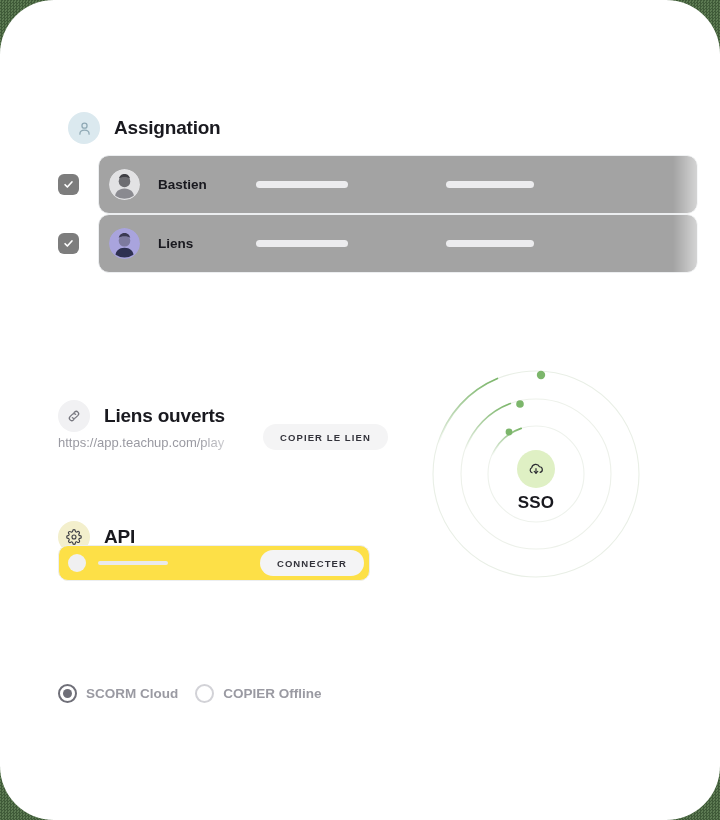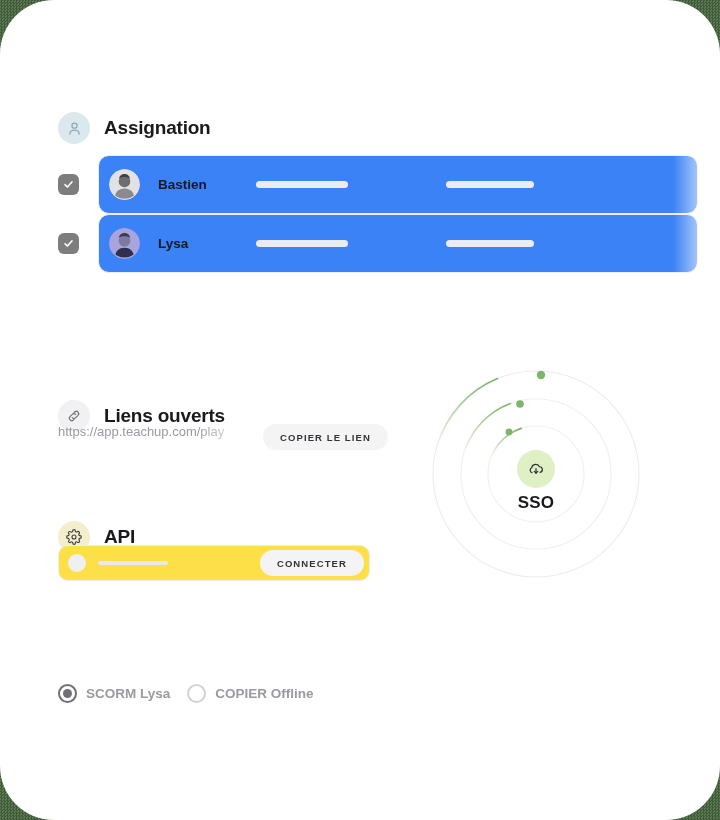--- a/index.html
+++ b/index.html
@@ -80,21 +80,21 @@
     margin-right: 19px;
   }
   .chk svg { display: block; }
 
   .row-card {
     position: relative;
     flex: 1 1 auto;
     height: 59px;
     border: 1px solid #eceef0;
     border-radius: 11px;
-    background: #3b82f6;
+    background: #a3a3a3;
     display: flex;
     align-items: center;
     padding-left: 10px;
     -webkit-mask-image: linear-gradient(to right, #000 0, #000 575px, rgba(0,0,0,0) 620px);
     mask-image: linear-gradient(to right, #000 0, #000 575px, rgba(0,0,0,0) 620px);
   }
 
   .avatar {
     width: 31px; height: 31px;
     border-radius: 50%;
@@ -122,21 +122,21 @@
   .skel-b { width: 88px; }
 
   
   #link-row {
     position: absolute;
     left: 58px;
     top: 424px;
     width: 312px;
     height: 26px;
     display: flex;
-    align-items: flex-start;
+    align-items: flex-end;
   }
   .link-url {
     font-size: 13px;
     color: #9a9aa2;
     white-space: nowrap;
     overflow: hidden;
     width: 200px;
     -webkit-mask-image: linear-gradient(to right, #000 0, #000 140px, rgba(0,0,0,0) 192px);
     mask-image: linear-gradient(to right, #000 0, #000 140px, rgba(0,0,0,0) 192px);
   }
@@ -268,21 +268,21 @@
     letter-spacing: 0.2px;
   }
 </style>
 </head>
 <body>
 
 <div id="backdrop"></div>
 
 <div id="card">
 
-  <div class="sec-head" style="left:58px; top:112px;justify-content:flex-end;">
+  <div class="sec-head" style="left:68px; top:112px;justify-content:flex-end;">
     <span class="sec-icon" style="background:#dbe9ef;">
       <svg width="17" height="17" viewBox="0 0 24 24" fill="none" stroke="#8fa9b5" stroke-width="1.8" stroke-linecap="round" stroke-linejoin="round">
         <circle cx="12" cy="8" r="3.6"></circle>
         <path d="M5.5 20c0-3.6 2.9-5.6 6.5-5.6s6.5 2 6.5 5.6"></path>
       </svg>
     </span>
     <span class="sec-title">Assignation</span>
   </div>
 
   <div id="assign-list">
@@ -316,21 +316,21 @@
       </span>
       <div class="row-card">
         <span class="avatar">
           <svg width="31" height="31" viewBox="0 0 40 40">
             <circle cx="20" cy="20" r="20" fill="#a9a4dd"></circle>
             <circle cx="20" cy="16.5" r="7.5" fill="#7d7a9e"></circle>
             <path d="M20 25.5c7 0 11.5 4.6 11.5 9A20 20 0 0 1 8.5 34.5c0-4.4 4.5-9 11.5-9z" fill="#2e3050"></path>
             <path d="M12.6 13c.8-4.8 4-6.6 7.4-6.6s6.6 1.8 7.4 6.6c-1.4-1.6-4.1-2.4-7.4-2.4s-6 .8-7.4 2.4z" fill="#3b3a52"></path>
           </svg>
         </span>
-        <span class="person-name">Lysa</span>
+        <span class="person-name">Liens</span>
         <span class="skel skel-a"></span>
         <span class="skel skel-b"></span>
       </div>
     </div>
 
 
   </div>
 
   <div class="sec-head" style="left:58px; top:400px;">
     <span class="sec-icon" style="background:#f1f1f3;">
@@ -360,21 +360,21 @@
   <div id="api-field">
     <span class="api-dot"></span>
     <span class="api-skel"></span>
     <button class="pill-btn" id="connect-btn">CONNECTER</button>
   </div>
 
 
   <div id="scorm-opts">
     <label class="radio-opt">
       <span class="radio on"></span>
-      <span class="radio-label">SCORM Lysa</span>
+      <span class="radio-label">SCORM Cloud</span>
     </label>
     <label class="radio-opt">
       <span class="radio off"></span>
       <span class="radio-label">COPIER Offline</span>
     </label>
   </div>
 
   <div id="sso">
     <svg width="232" height="232" viewBox="0 0 232 232" fill="none">
       <defs>

